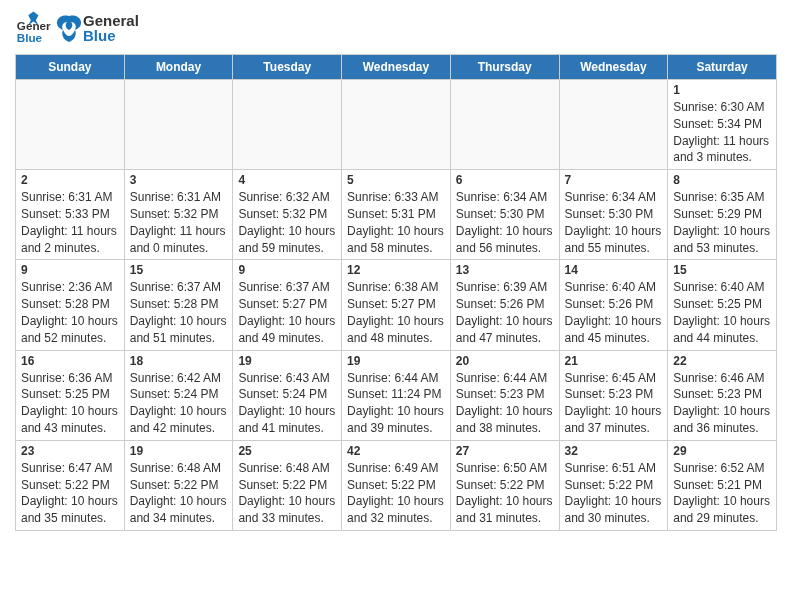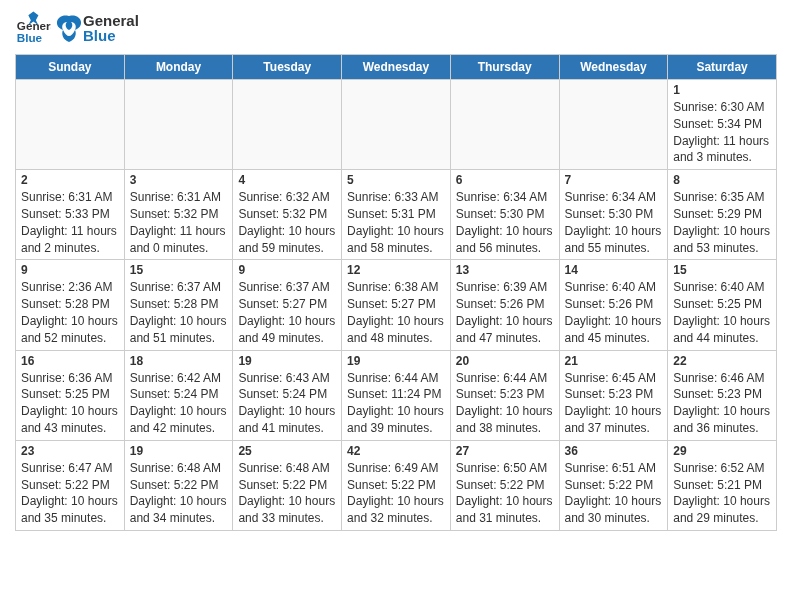--- a/index.html
+++ b/index.html
@@ -288,21 +288,21 @@
 Sunset: 5:22 PM
 Daylight: 10 hours and 32 minutes.</div>
         </td>
         <td>
           <span class="day-number">27</span>
           <div class="day-info">Sunrise: 6:50 AM
 Sunset: 5:22 PM
 Daylight: 10 hours and 31 minutes.</div>
         </td>
         <td>
-          <span class="day-number">36</span>
+          <span class="day-number">32</span>
           <div class="day-info">Sunrise: 6:51 AM
 Sunset: 5:22 PM
 Daylight: 10 hours and 30 minutes.</div>
         </td>
         <td>
           <span class="day-number">29</span>
           <div class="day-info">Sunrise: 6:52 AM
 Sunset: 5:21 PM
 Daylight: 10 hours and 29 minutes.</div>
         </td>

